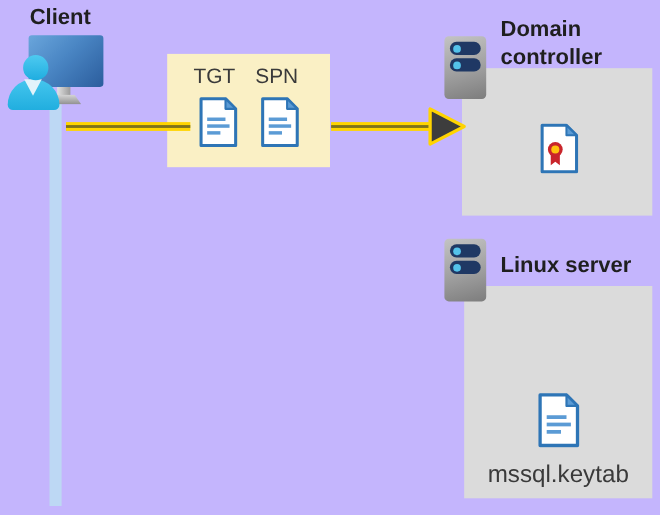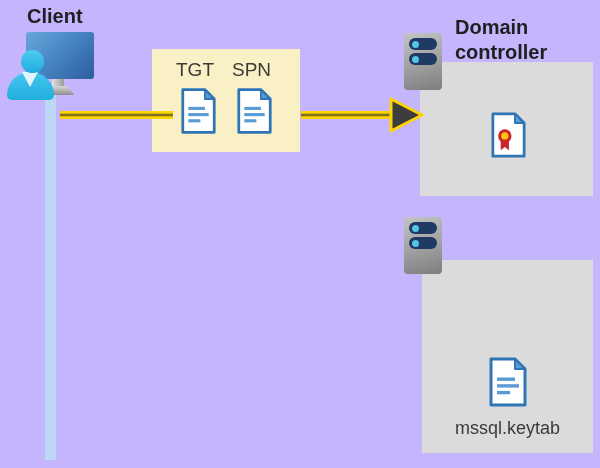--- a/index.html
+++ b/index.html
@@ -72,21 +72,21 @@
   .pill{position:absolute;left:5px;width:28px;height:12px;border-radius:6px;
     background:var(--server-pill,#1f3864);}
   .pill-1{top:5px;}  .pill-2{top:20px;}
   .pill .dot{position:absolute;left:3px;top:2.5px;width:7px;height:7px;border-radius:50%;
     background:var(--server-dot,#54c2ea);}
   .dc-label{left:455px;top:15px;width:145px;}
   .linux-label{left:455px;top:229px;width:145px;}
   .cert-icon{left:490px;top:112px;width:37px;height:46px;z-index:4;}
   .sql-icon{left:489px;top:286px;width:42px;height:52px;z-index:4;}
   .keytab-doc{left:488px;top:357px;width:40px;height:50px;}
-  .keytab-label{left:422px;top:418px;width:171px;text-align:center;font-size:18px;z-index:4;}
+  .keytab-label{left:422px;top:418px;width:171px;text-align:center;font-size:22px;z-index:4;}
   svg{display:block;width:100%;height:100%;}
 </style>
 </head>
 <body>
 
 <div class="canvas">
 
   <svg width="0" height="0" style="position:absolute">
     <defs>
       <symbol id="doc-icon" viewBox="0 0 40 50">
@@ -153,20 +153,21 @@
 
   <div class="abs node-box linux-box"></div>
   <div class="abs server-icon linux-server">
     <div class="pill pill-1">
         <div class="dot"></div>
       </div>
     <div class="pill pill-2">
         <div class="dot"></div>
       </div>
   </div>
+  <div class="abs heading linux-label">Linux server</div>
   <span class="abs doc keytab-doc">
     <svg viewBox="0 0 40 50">
         <use href="#doc-icon"></use>
       </svg>
   </span>
   <div class="abs muted keytab-label">mssql.keytab</div>
 
 </div>
 
 </body></html>

